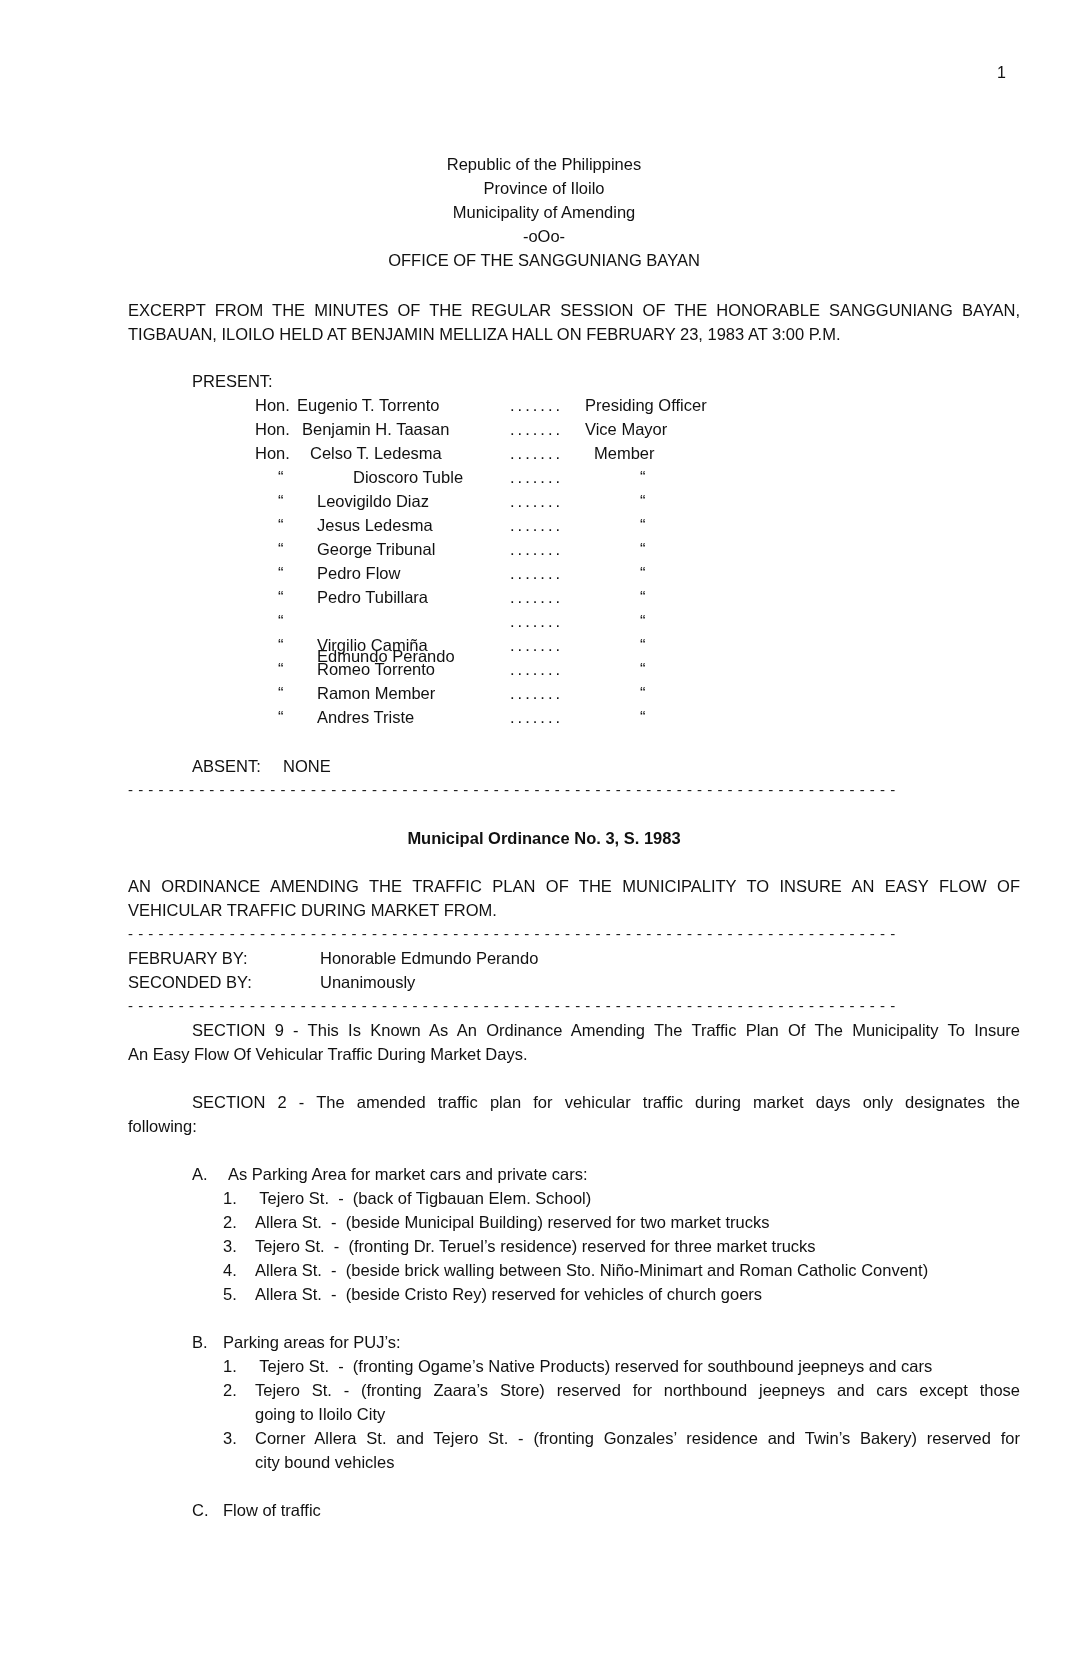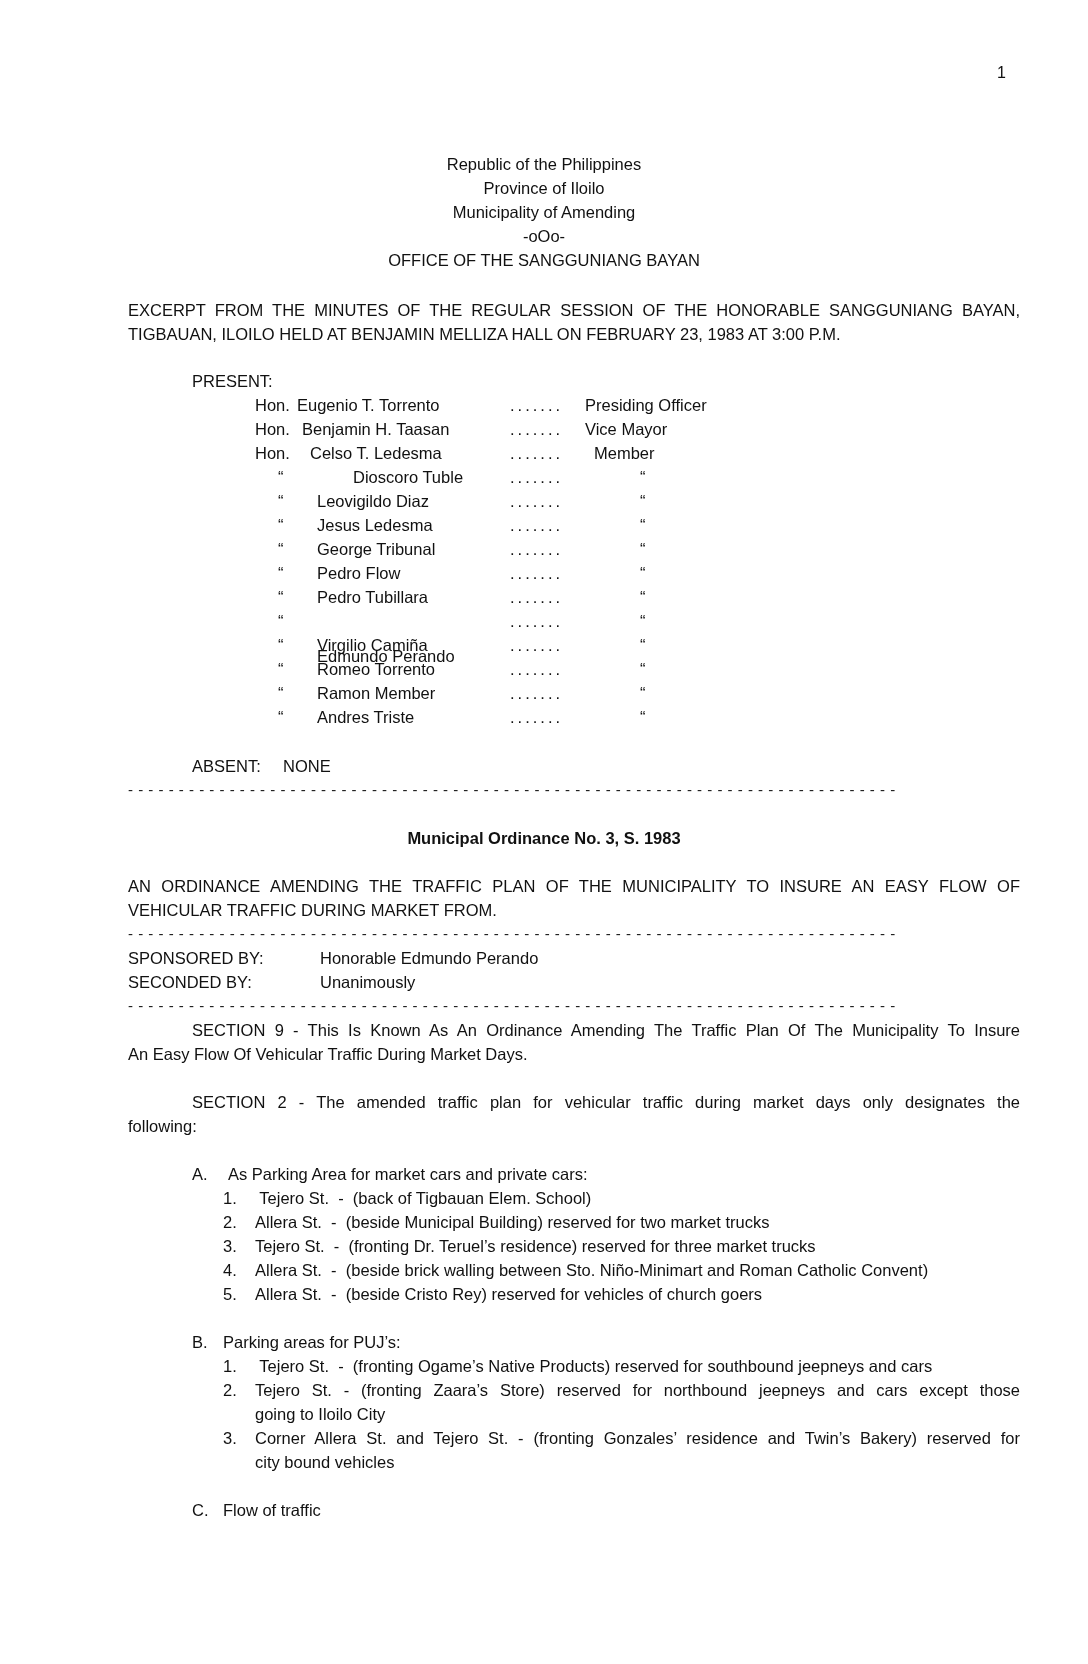--- a/index.html
+++ b/index.html
@@ -126,21 +126,21 @@
 
   <div class="abs dash" style="top:781px">- - - - - - - - -  - - - - - - - - - - - - - - - -  - - - - - - - - - - - - - - - -  - - - - - - - - - - - - - - - - - - - - - - - - - - - - - - - - - - -</div>
 
   <div class="abs center bold" style="top:829px">Municipal Ordinance No. 3, S. 1983</div>
 
   <div class="abs just" style="top:877px">AN ORDINANCE AMENDING THE TRAFFIC PLAN OF THE MUNICIPALITY TO INSURE AN EASY FLOW OF</div>
   <div class="abs" style="left:128px; top:901px">VEHICULAR TRAFFIC DURING MARKET FROM.</div>
 
   <div class="abs dash" style="top:925px">- - - - - - - - -  - - - - - - - - - - - - - - - -  - - - - - - - - - - - - - - - -  - - - - - - - - - - - - - - - - - - - - - - - - - - - - - - - - - - -</div>
 
-  <div class="abs" style="left:128px; top:949px">SPONSORED BY:</div>
+  <div class="abs" style="left:128px; top:949px">FEBRUARY BY:</div>
   <div class="abs" style="left:320px; top:949px">Honorable  Edmundo Perando</div>
   <div class="abs" style="left:128px; top:973px">SECONDED BY:</div>
   <div class="abs" style="left:320px; top:973px">Unanimously</div>
 
   <div class="abs dash" style="top:997px">- - - - - - - - -  - - - - - - - - - - - - - - - -  - - - - - - - - - - - - - - - -  - - - - - - - - - - - - - - - - - - - - - - - - - - - - - - - - - - -</div>
 
   <div class="abs" style="left:192px; width:828px; top:1021px; text-align:justify; text-align-last:justify; white-space:normal">SECTION 9  -  This Is Known As An Ordinance Amending The Traffic Plan Of The Municipality To Insure</div>
   <div class="abs" style="left:128px; top:1045px">An Easy Flow Of Vehicular Traffic During Market Days.</div>
 
   <div class="abs" style="left:192px; width:828px; top:1093px; text-align:justify; text-align-last:justify; white-space:normal">SECTION 2   - The amended traffic plan for vehicular traffic during market days only designates the</div>

